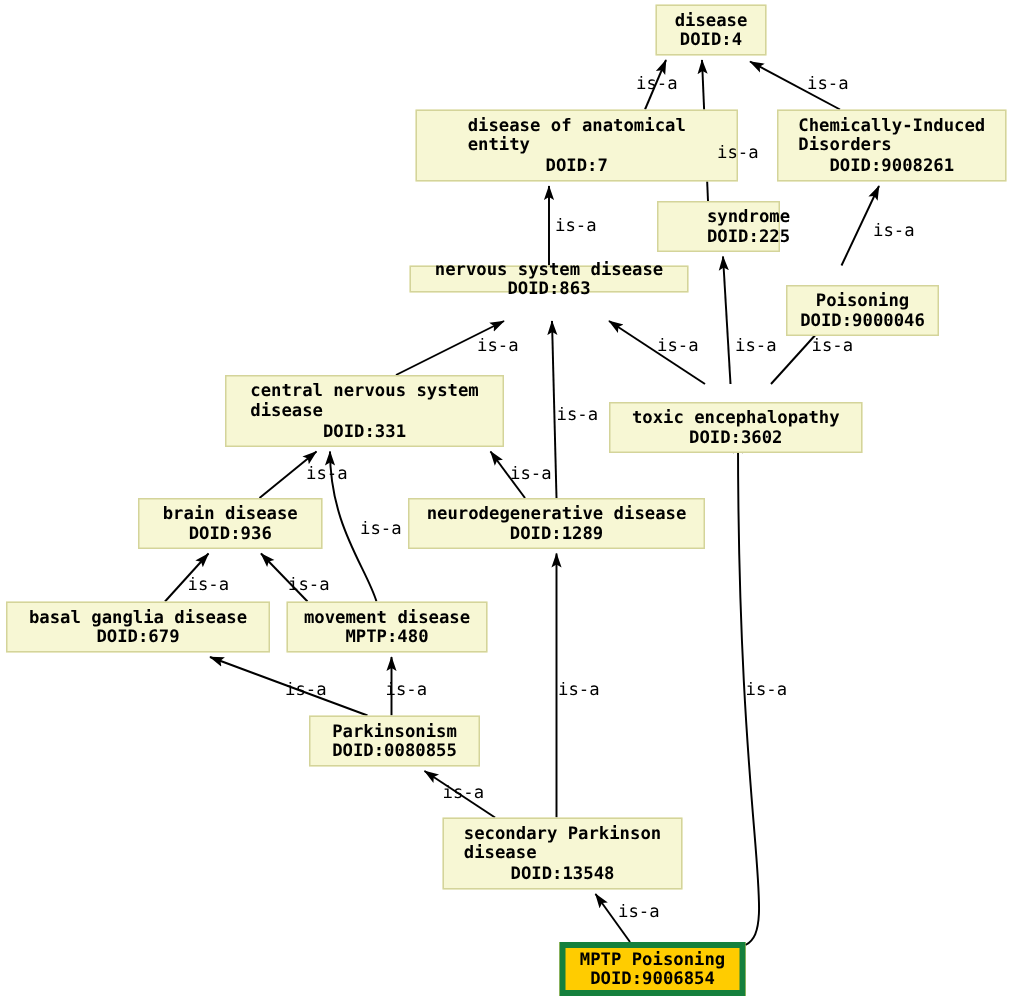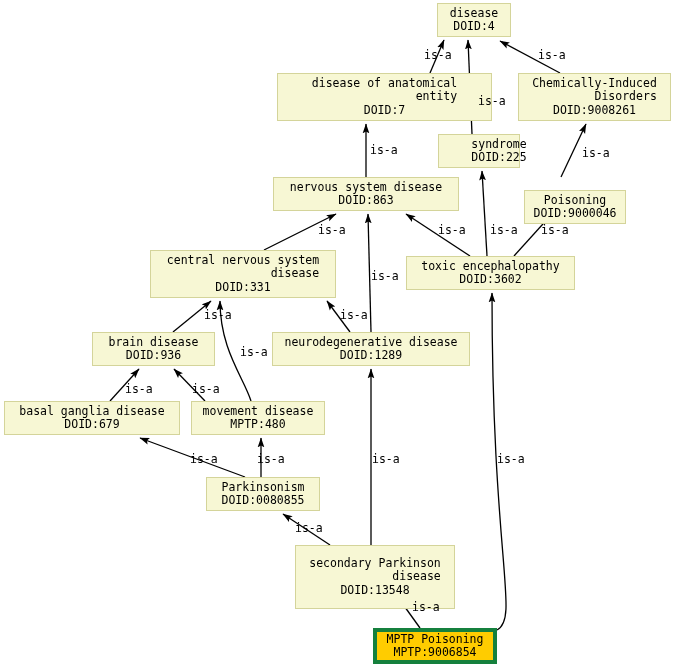--- a/index.html
+++ b/index.html
@@ -28,22 +28,23 @@
     box-sizing: border-box;
     background: #f7f7d4;
     border: 1px solid #d4d49a;
     display: flex;
     flex-direction: column;
     align-items: center;
     justify-content: center;
     font-size: 11.5px;
     line-height: 13.5px;
     color: #000000;
-    text-align: right;
+    text-align: left;
     white-space: pre;
+    font-weight: bold;
   }
   .node.highlight {
     background: #ffcc00;
     border: 4px solid #15803d;
   }
   .node .nlabel { display: block; }
   .node .nid { display: block; }
   .edge-label {
     position: absolute;
     font-family: "DejaVu Sans Mono", "Liberation Mono", monospace;
@@ -88,32 +89,32 @@
       </g>
   </svg>
   <div id="node-layer">
       <div class="node" style="left: 437px; top: 3px; width: 74px; height: 34px;"><span class="nlabel">disease</span><span class="nid">DOID:4</span></div>
       <div class="node" style="left: 277px; top: 73px; width: 215px; height: 48px;"><span class="nlabel">disease of anatomical
 entity</span><span class="nid">DOID:7</span></div>
       <div class="node" style="left: 518px; top: 73px; width: 153px; height: 48px;"><span class="nlabel">Chemically-Induced
 Disorders</span><span class="nid">DOID:9008261</span></div>
       <div class="node" style="left: 438px; top: 134px; width: 82px; height: 34px; padding-left: 40px;"><span class="nlabel">syndrome</span><span class="nid">DOID:225</span></div>
       <div class="node" style="left: 524px; top: 190px; width: 102px; height: 34px;"><span class="nlabel">Poisoning</span><span class="nid">DOID:9000046</span></div>
-      <div class="node" style="left: 273px; top: 177px; width: 186px; height: 34px;"><span class="nlabel">nervous system disease</span><span class="nid">DOID:863</span></div>
+      <div class="node" style="left: 273px; top: 177px; width: 186px; height: 18px;"><span class="nlabel">nervous system disease</span><span class="nid">DOID:863</span></div>
       <div class="node" style="left: 150px; top: 250px; width: 186px; height: 48px;"><span class="nlabel">central nervous system
 disease</span><span class="nid">DOID:331</span></div>
-      <div class="node" style="left: 406px; top: 256px; width: 169px; height: 34px;"><span class="nlabel">toxic encephalopathy</span><span class="nid">DOID:3602</span></div>
+      <div class="node" style="left: 406px; top: 268px; width: 169px; height: 34px;"><span class="nlabel">toxic encephalopathy</span><span class="nid">DOID:3602</span></div>
       <div class="node" style="left: 92px; top: 332px; width: 123px; height: 34px;"><span class="nlabel">brain disease</span><span class="nid">DOID:936</span></div>
       <div class="node" style="left: 272px; top: 332px; width: 198px; height: 34px;"><span class="nlabel">neurodegenerative disease</span><span class="nid">DOID:1289</span></div>
       <div class="node" style="left: 4px; top: 401px; width: 176px; height: 34px;"><span class="nlabel">basal ganglia disease</span><span class="nid">DOID:679</span></div>
       <div class="node" style="left: 191px; top: 401px; width: 134px; height: 34px;"><span class="nlabel">movement disease</span><span class="nid">MPTP:480</span></div>
       <div class="node" style="left: 206px; top: 477px; width: 114px; height: 34px;"><span class="nlabel">Parkinsonism</span><span class="nid">DOID:0080855</span></div>
-      <div class="node" style="left: 295px; top: 545px; width: 160px; height: 64px;"><span class="nlabel">secondary Parkinson
+      <div class="node" style="left: 295px; top: 545px; width: 160px; height: 48px;"><span class="nlabel">secondary Parkinson
 disease</span><span class="nid">DOID:13548</span></div>
-      <div class="node highlight" style="left: 373px; top: 628px; width: 124px; height: 36px;"><span class="nlabel">MPTP Poisoning</span><span class="nid">MPTP:9006854</span></div>
+      <div class="node highlight" style="left: 373px; top: 628px; width: 124px; height: 36px;"><span class="nlabel">MPTP Poisoning</span><span class="nid">DOID:9006854</span></div>
     </div>
   <div id="label-layer">
       <div class="edge-label" style="left: 424px; top: 49px;">is-a</div>
       <div class="edge-label" style="left: 478px; top: 95px;">is-a</div>
       <div class="edge-label" style="left: 538px; top: 49px;">is-a</div>
       <div class="edge-label" style="left: 370px; top: 144px;">is-a</div>
       <div class="edge-label" style="left: 582px; top: 147px;">is-a</div>
       <div class="edge-label" style="left: 318px; top: 224px;">is-a</div>
       <div class="edge-label" style="left: 371px; top: 270px;">is-a</div>
       <div class="edge-label" style="left: 438px; top: 224px;">is-a</div>

